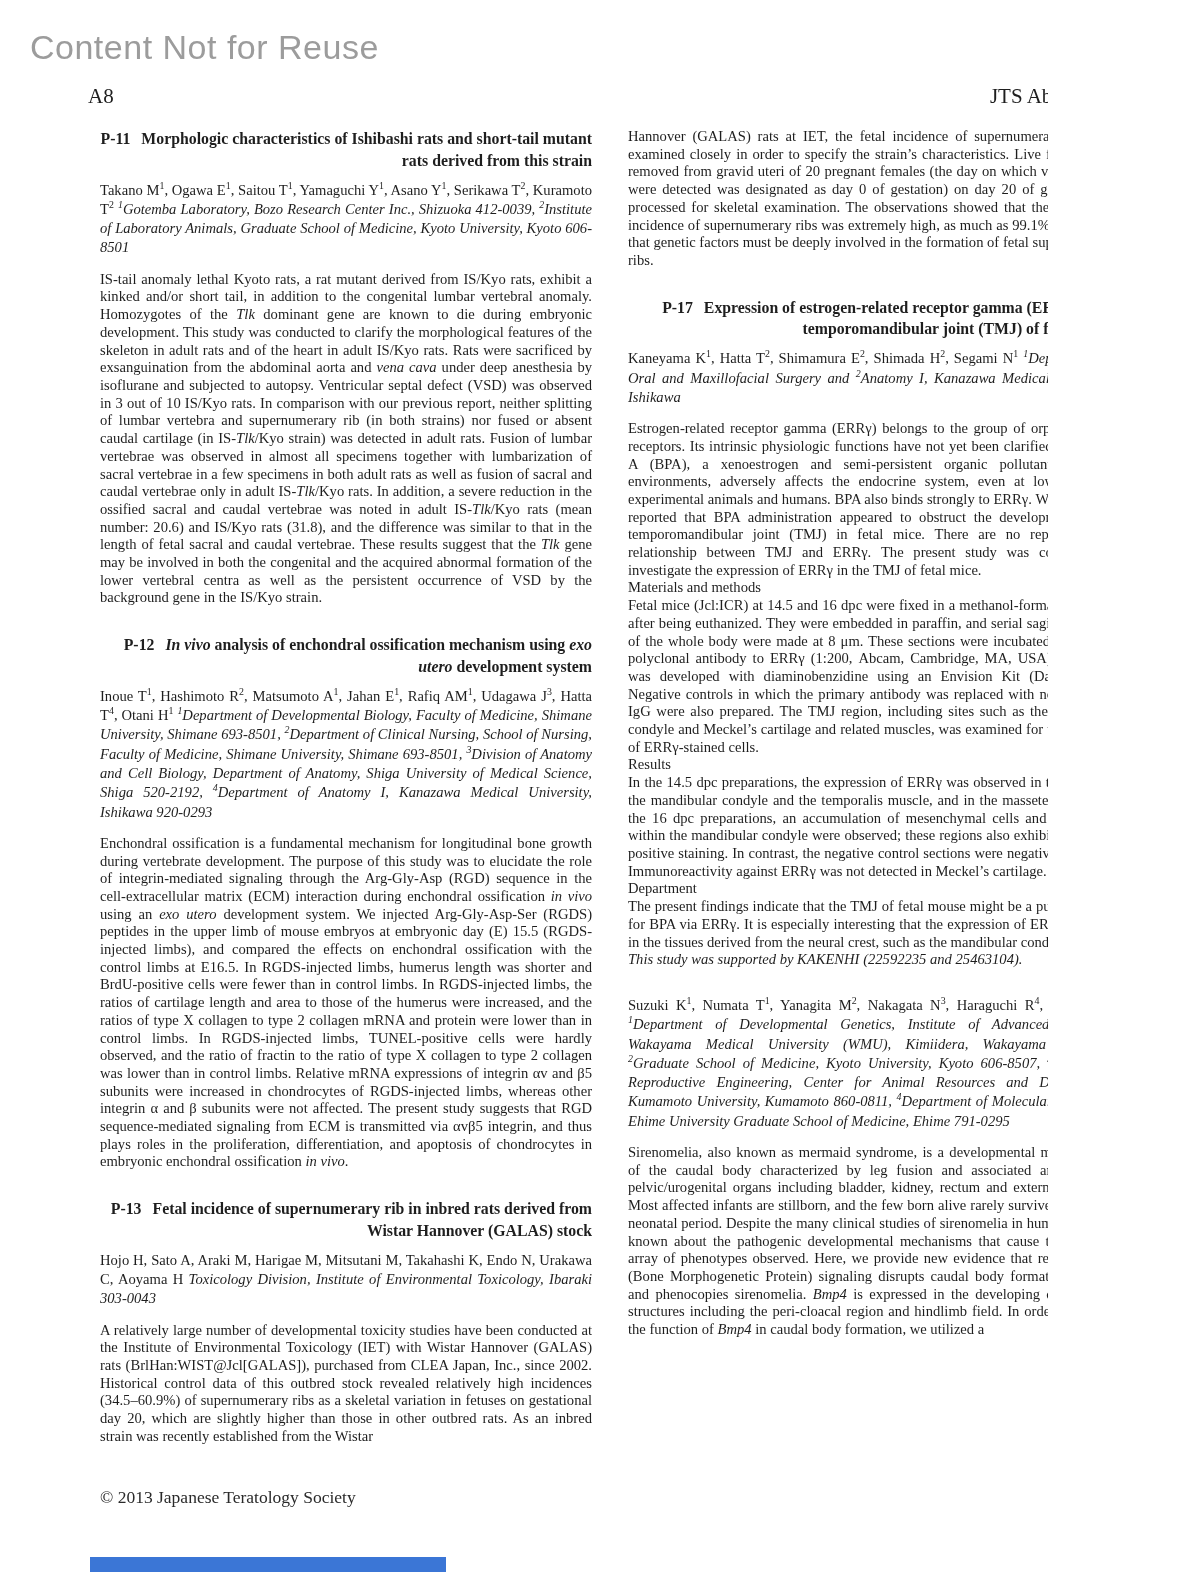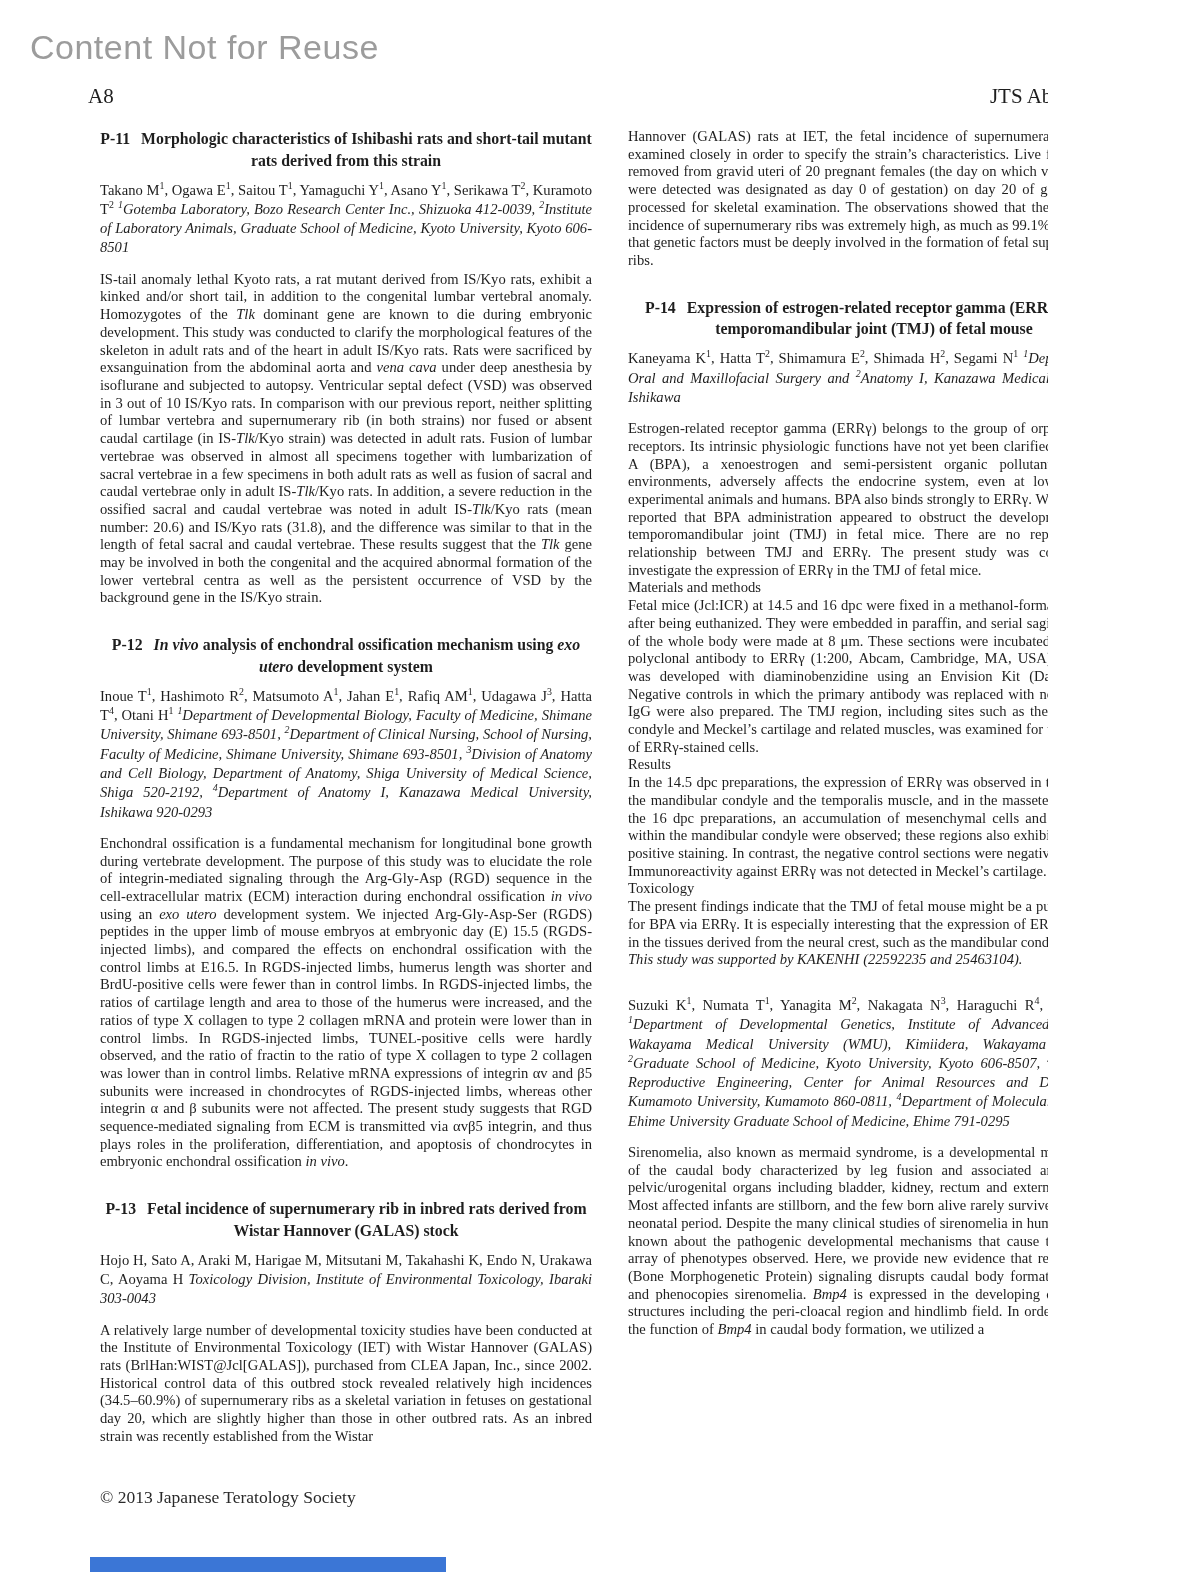--- a/index.html
+++ b/index.html
@@ -11,21 +11,21 @@
     position:absolute; left:30px; top:28px;
     font-family:"Liberation Sans", sans-serif; font-size:34px; font-weight:400;
     color:#9c9c9c; letter-spacing:0.5px;
   }
   .page-header { position:absolute; top:84px; left:88px; width:1018px; height:22px; font-size:21px; }
   .pagenum { position:absolute; left:0; top:0; }
   .journal { position:absolute; left:0; right:0; top:0; text-align:right; }
   .columns { position:absolute; top:128px; left:100px; display:flex; gap:36px; }
   .col { width:492px; }
   .abstract { margin-bottom:27px; }
-  .title { font-size:15.8px; line-height:21.8px; font-weight:bold; margin:0 0 9px 0; text-align:center; }
+  .title { font-size:15.8px; line-height:21.8px; font-weight:bold; margin:0 0 9px 0; text-align:right; }
   .title .num { margin-right:11px; }
   .authors { text-align:justify; font-size:14.6px; line-height:19.3px; margin:0 0 13px 0; }
   .bodytext, .bodyline { text-align:justify; font-size:14.6px; line-height:17.7px; margin:0; }
   .cont { margin-bottom:27px; }
   sup { font-size:68%; line-height:0; vertical-align:super; }
   .page-footer { position:absolute; left:100px; top:1487px; font-size:17.5px; color:#2a2a2a; }
   .bottom-bar { position:absolute; left:90px; bottom:0; width:356px; height:15px; }
 </style>
 </head>
 <body>
@@ -61,28 +61,28 @@
         <p class="bodytext">A relatively large number of developmental toxicity studies have been conducted at the Institute of Environmental Toxicology (IET) with Wistar Hannover (GALAS) rats (BrlHan:WIST@Jcl[GALAS]), purchased from CLEA Japan, Inc., since 2002. Historical control data of this outbred stock revealed relatively high incidences (34.5–60.9%) of supernumerary ribs as a skeletal variation in fetuses on gestational day 20, which are slightly higher than those in other outbred rats. As an inbred strain was recently established from the Wistar</p>
       </section>
 
     </div>
 
     <div class="col">
 
       <p class="bodytext cont">Hannover (GALAS) rats at IET, the fetal incidence of supernumerary ribs was examined closely in order to specify the strain’s characteristics. Live fetuses were removed from gravid uteri of 20 pregnant females (the day on which vaginal plugs were detected was designated as day 0 of gestation) on day 20 of gestation and processed for skeletal examination. The observations showed that the mean litter incidence of supernumerary ribs was extremely high, as much as 99.1%, suggesting that genetic factors must be deeply involved in the formation of fetal supernumerary ribs.</p>
 
       <section class="abstract">
-        <h2 class="title"><span class="num">P-14</span><span>Expression of estrogen-related receptor gamma (ERRγ) in the temporomandibular joint (TMJ) of fetal mouse</span></h2>
+        <h2 class="title"><span class="num">P-17</span><span>Expression of estrogen-related receptor gamma (ERRγ) in the temporomandibular joint (TMJ) of fetal mouse</span></h2>
         <p class="authors">Kaneyama K<sup>1</sup>, Hatta T<sup>2</sup>, Shimamura E<sup>2</sup>, Shimada H<sup>2</sup>, Segami N<sup>1</sup> <i><sup>1</sup>Departments of Oral and Maxillofacial Surgery and <sup>2</sup>Anatomy I, Kanazawa Medical University, Ishikawa</i></p>
         <div class="bodyline">Estrogen-related receptor gamma (ERRγ) belongs to the group of orphan nuclear receptors. Its intrinsic physiologic functions have not yet been clarified. Bisphenol A (BPA), a xenoestrogen and semi-persistent organic pollutant in urban environments, adversely affects the endocrine system, even at low doses, in experimental animals and humans. BPA also binds strongly to ERRγ. We previously reported that BPA administration appeared to obstruct the development of the temporomandibular joint (TMJ) in fetal mice. There are no reports of the relationship between TMJ and ERRγ. The present study was conducted to investigate the expression of ERRγ in the TMJ of fetal mice.</div>
         <div class="bodyline">Materials and methods</div>
         <div class="bodyline">Fetal mice (Jcl:ICR) at 14.5 and 16 dpc were fixed in a methanol-formalin solution after being euthanized. They were embedded in paraffin, and serial sagittal sections of the whole body were made at 8 μm. These sections were incubated with rabbit polyclonal antibody to ERRγ (1:200, Abcam, Cambridge, MA, USA). The color was developed with diaminobenzidine using an Envision Kit (Dako, Japan). Negative controls in which the primary antibody was replaced with normal rabbit IgG were also prepared. The TMJ region, including sites such as the mandibular condyle and Meckel’s cartilage and related muscles, was examined for the presence of ERRγ-stained cells.</div>
         <div class="bodyline">Results</div>
         <div class="bodyline">In the 14.5 dpc preparations, the expression of ERRγ was observed in the nuclei of the mandibular condyle and the temporalis muscle, and in the masseter muscle. In the 16 dpc preparations, an accumulation of mesenchymal cells and ossification within the mandibular condyle were observed; these regions also exhibited strongly positive staining. In contrast, the negative control sections were negative for ERRγ. Immunoreactivity against ERRγ was not detected in Meckel’s cartilage.</div>
-        <div class="bodyline">Toxicology</div>
+        <div class="bodyline">Department</div>
         <div class="bodyline">The present findings indicate that the TMJ of fetal mouse might be a putative target for BPA via ERRγ. It is especially interesting that the expression of ERRγ occurred in the tissues derived from the neural crest, such as the mandibular condyle.</div>
         <div class="bodyline"><i>This study was supported by KAKENHI (22592235 and 25463104).</i></div>
       </section>
 
       <section class="abstract">
         <p class="authors">Suzuki K<sup>1</sup>, Numata T<sup>1</sup>, Yanagita M<sup>2</sup>, Nakagata N<sup>3</sup>, Haraguchi R<sup>4</sup>, Yamada G<sup>1</sup> <i><sup>1</sup>Department of Developmental Genetics, Institute of Advanced Medicine, Wakayama Medical University (WMU), Kimiidera, Wakayama 641-8509, <sup>2</sup>Graduate School of Medicine, Kyoto University, Kyoto 606-8507, <sup>3</sup>Division of Reproductive Engineering, Center for Animal Resources and Development, Kumamoto University, Kumamoto 860-0811, <sup>4</sup>Department of Molecular Pathology, Ehime University Graduate School of Medicine, Ehime 791-0295</i></p>
         <p class="bodytext">Sirenomelia, also known as mermaid syndrome, is a developmental malformation of the caudal body characterized by leg fusion and associated anomalies of pelvic/urogenital organs including bladder, kidney, rectum and external genitalia. Most affected infants are stillborn, and the few born alive rarely survive beyond the neonatal period. Despite the many clinical studies of sirenomelia in humans, little is known about the pathogenic developmental mechanisms that cause the complex array of phenotypes observed. Here, we provide new evidence that reduced BMP (Bone Morphogenetic Protein) signaling disrupts caudal body formation in mice and phenocopies sirenomelia. <i>Bmp4</i> is expressed in the developing caudal body structures including the peri-cloacal region and hindlimb field. In order to address the function of <i>Bmp4</i> in caudal body formation, we utilized a</p>
       </section>
 
     </div>

